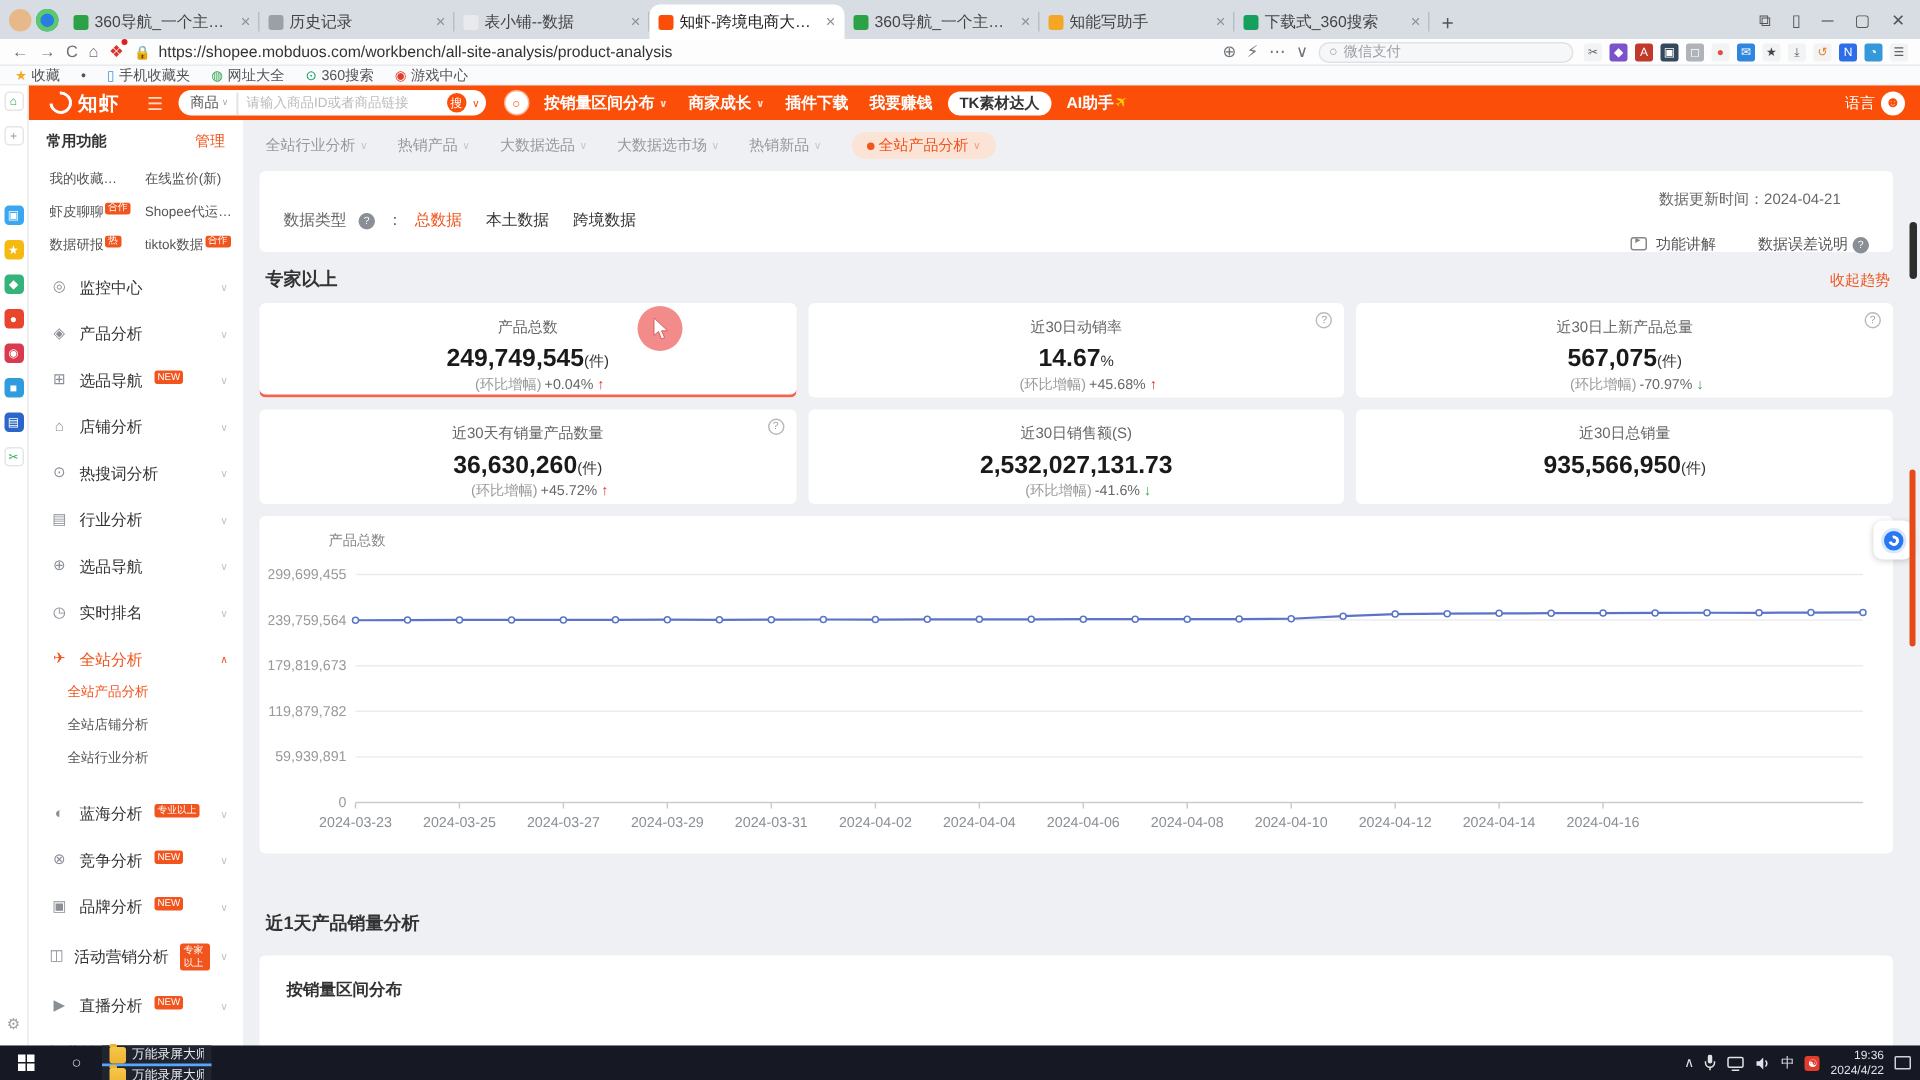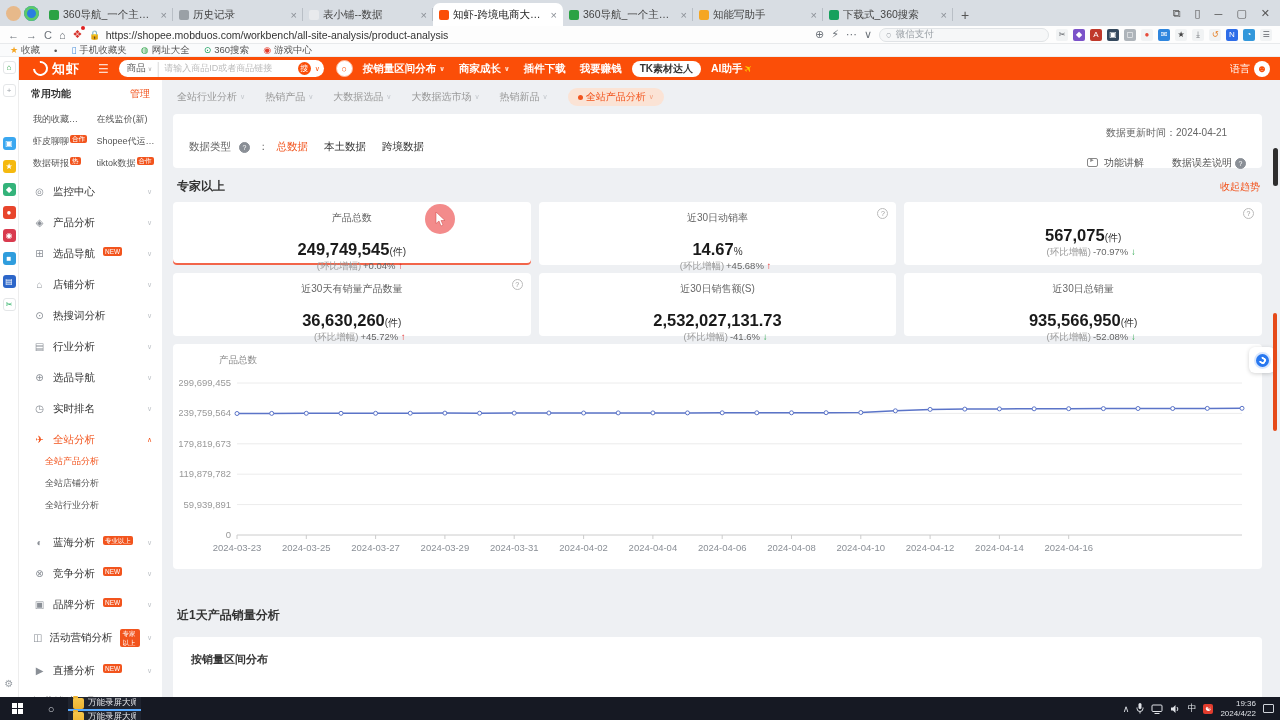--- a/index.html
+++ b/index.html
@@ -127,21 +127,21 @@
   .boxic:after { content:"▸"; position:absolute; left:2px; top:-3px; font-size:7px; color:#888; }
 
   .statbar { display:flex; justify-content:space-between; align-items:center; margin:10px 2px 7px 4px; }
   .statbar .t { font-size:12px; font-weight:bold; color:#333; }
   .statbar .c { font-size:10px; color:#f2541d; }
 
   .grid { display:grid; grid-template-columns:repeat(3,1fr); gap:8px; }
   .scard { background:#fff; border-radius:4px; text-align:center; padding:9px 0 10px; position:relative; height:63px; }
   .scard.active { box-shadow:inset 0 -2px 0 #f2654a; }
   .scard .lab { font-size:10px; color:#666; }
-  .scard .val { font-size:16.5px; font-weight:bold; color:#1a1a1a; margin-top:15px; }
+  .scard .val { font-size:16.5px; font-weight:bold; color:#1a1a1a; margin-top:5px; }
   .scard .unit { font-size:10px; font-weight:normal; color:#333; }
   .scard .chg { font-size:9.5px; color:#999; margin-top:1px;padding-left:16px; }
   .scard .chg b { color:#666; font-weight:normal; margin-left:2px; }
   .arrow-up { color:#e02a2a; font-weight:bold; }
   .arrow-down { color:#2fa84f; font-weight:bold; }
   .scard .help { position:absolute; top:6px; right:8px; }
   .cursor-hl { position:absolute; left:252px; top:2px; width:30px; height:30px; border-radius:50%;
     background:rgba(240,110,110,.8); display:flex; align-items:center; justify-content:center; z-index:5; }
 
   .chartcard { background:#fff; border-radius:4px; margin-top:8px; padding:10px 6px 2px 6px; height:225px; }
@@ -533,39 +533,39 @@
                 </svg>
               </div>
             </div>
             <div class="scard">
               <div class="lab">近30日动销率</div>
               <div class="val">14.67<span class="unit">%</span></div>
               <div class="chg">(环比增幅)<b>+45.68%</b><span class="arrow-up"> ↑</span></div>
               <span class="qmark help">?</span>
             </div>
             <div class="scard">
+              <div class="lab">近30日上新产品总量</div>
               <div class="val">567,075<span class="unit">(件)</span></div>
               <div class="chg">(环比增幅)<b>-70.97%</b><span class="arrow-down"> ↓</span></div>
               <span class="qmark help">?</span>
             </div>
             <div class="scard">
               <div class="lab">近30天有销量产品数量</div>
               <div class="val">36,630,260<span class="unit">(件)</span></div>
               <div class="chg">(环比增幅)<b>+45.72%</b><span class="arrow-up"> ↑</span></div>
               <span class="qmark help">?</span>
             </div>
             <div class="scard">
               <div class="lab">近30日销售额(S)</div>
               <div class="val">2,532,027,131.73</div>
               <div class="chg">(环比增幅)<b>-41.6%</b><span class="arrow-down"> ↓</span></div>
             </div>
             <div class="scard">
               <div class="lab">近30日总销量</div>
               <div class="val">935,566,950<span class="unit">(件)</span></div>
-              <div class="chg">(环比增幅)<b>-52.08%</b><span class="arrow-down"> ↓</span></div>
             </div>
           </div>
 
         <div class="chartcard">
           <div class="legend">产品总数</div>
           <svg id="trend-svg" width="1073" height="198">
               <line x1="58" y1="168.0" x2="1063" y2="168.0" stroke="#cccccc" stroke-width="1"></line>
               <text x="52" y="171" text-anchor="end" font-size="9.5" fill="#999" font-family="Liberation Sans,DejaVu Sans,sans-serif">0</text>
               <line x1="58" y1="137.6" x2="1063" y2="137.6" stroke="#ececec" stroke-width="1"></line>
               <text x="52" y="140.6" text-anchor="end" font-size="9.5" fill="#999" font-family="Liberation Sans,DejaVu Sans,sans-serif">59,939,891</text>

